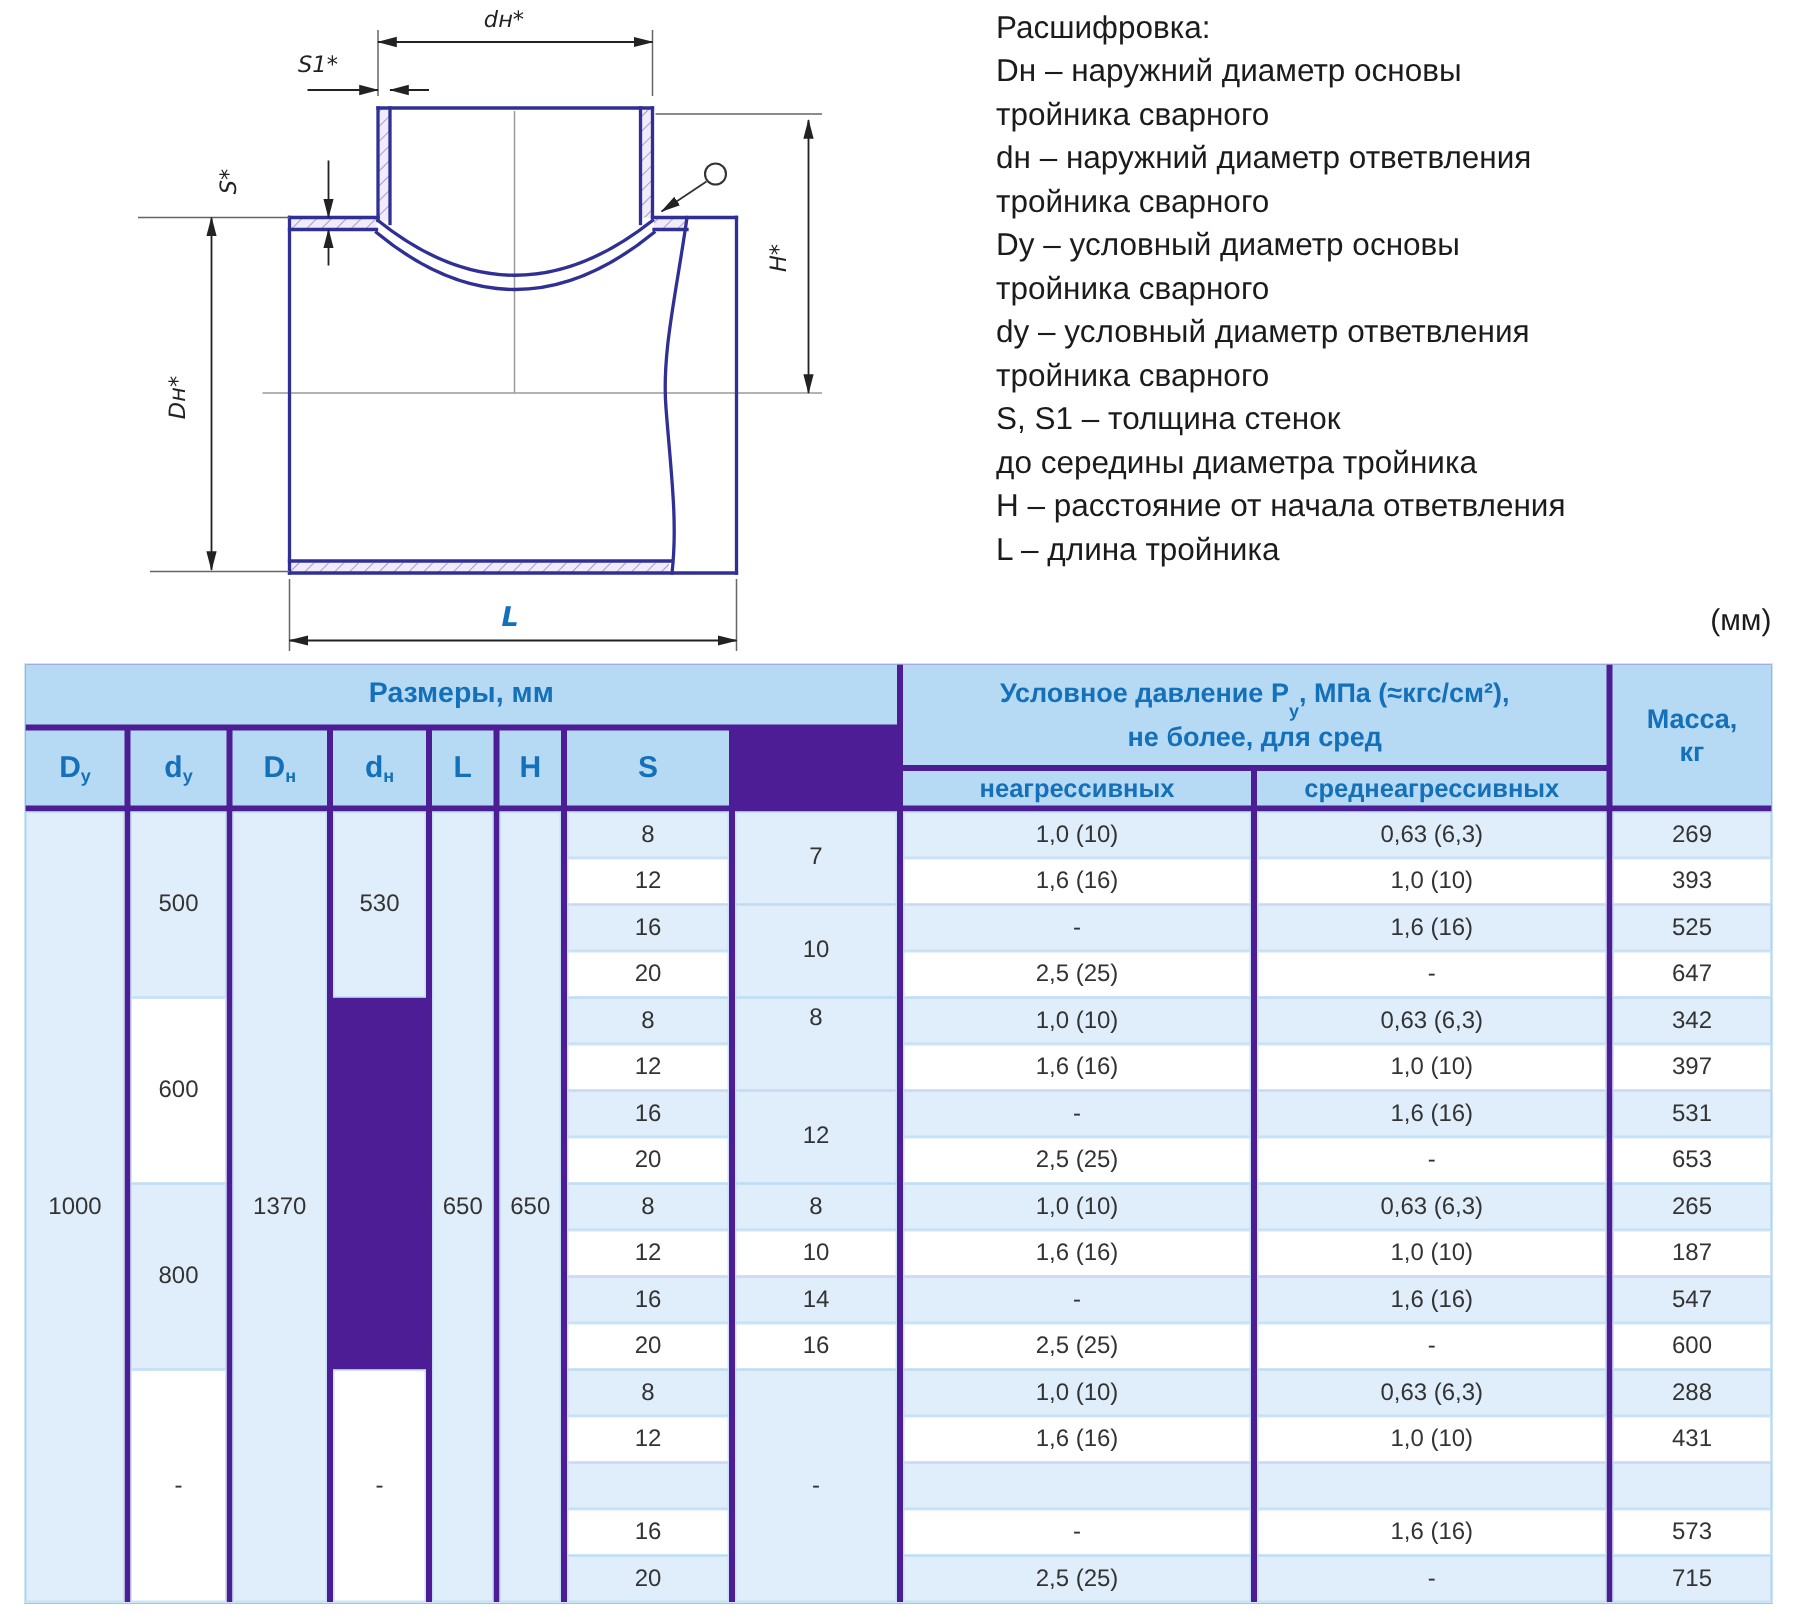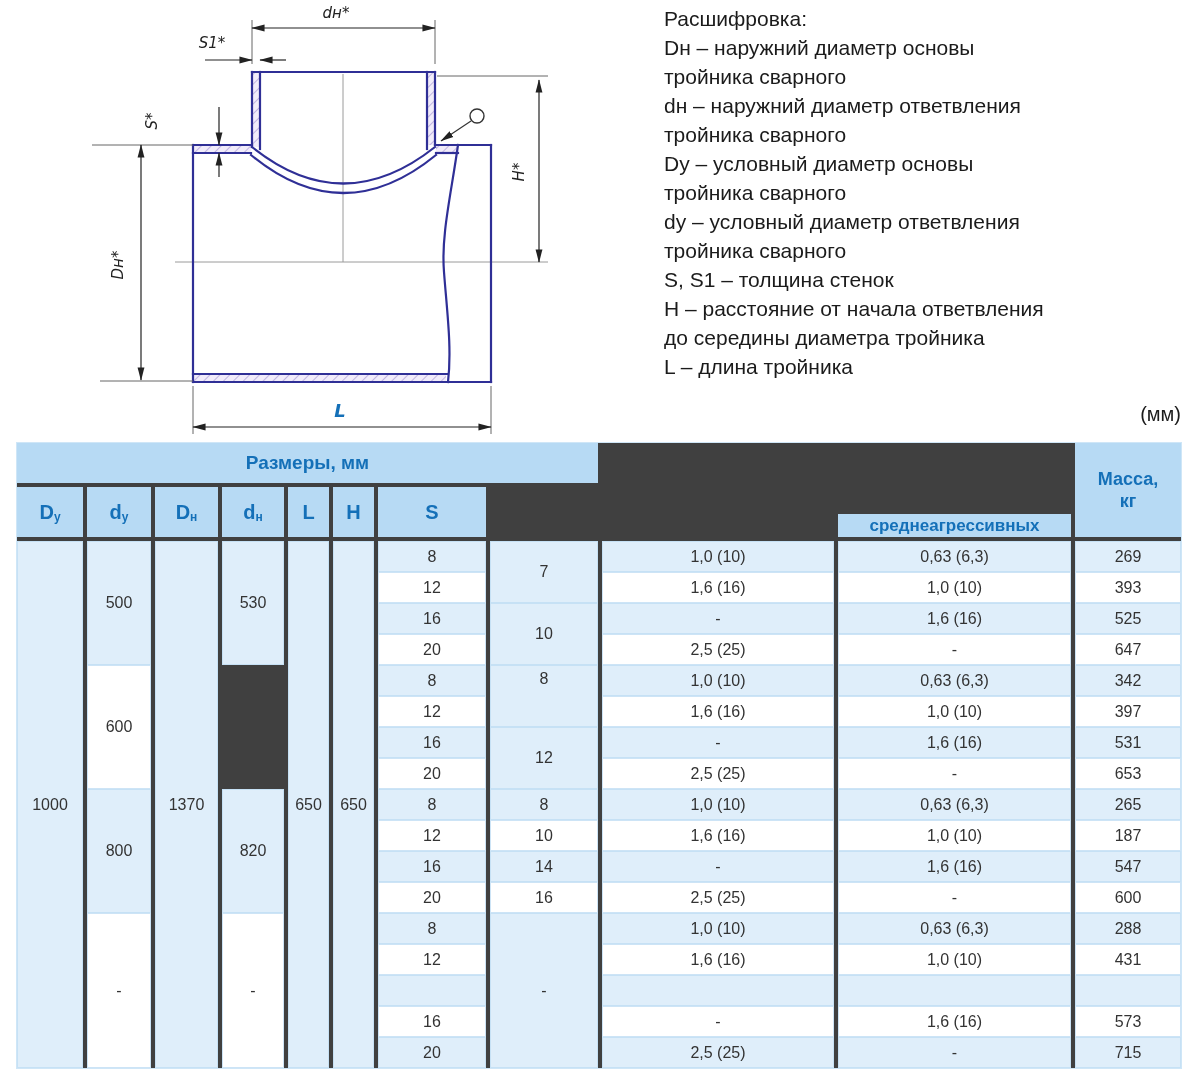--- a/index.html
+++ b/index.html
@@ -14,21 +14,21 @@
 
   
   #draw{position:absolute;left:0;top:0;}
   .dimtxt{font-family:"DejaVu Sans",sans-serif;font-style:italic;font-size:15px;fill:#222;}
   .dimtxt-l{font-family:"DejaVu Sans",sans-serif;font-style:italic;font-weight:bold;font-size:18px;fill:#1470b8;}
 
   
   #tbl{position:absolute;left:16px;top:442px;display:grid;
        grid-template-columns:66px 64px 63px 62px 41px 41px 108px 108px 232px 233px 106px;
        grid-template-rows:40px 4px 23px 4px 23px 4px repeat(17,31px);
-       column-gap:4px;border:1px solid #cfe6f7;background:#404040;}
+       column-gap:4px;border:1px solid #cfe6f7;background:#4c1d95;}
   .c{display:flex;align-items:center;justify-content:center;}
   .h{background:#b7daf4;color:#1470b8;font-weight:bold;font-size:18px;text-align:center;}
   .hg{font-size:19px;}
   .ch span.m{font-size:20px;}
   .sb{font-size:12px;vertical-align:-5px;position:relative;top:5px;}
   .pl{line-height:22px;font-size:18px;}
   .med{font-size:17px;}
   .b{background:#dfeefa;border:1px solid #c6e1f5;color:#333;font-size:16px;}
   .w{background:#ffffff;border:1px solid #cde4f6;color:#333;font-size:16px;}
   .s1top{align-items:flex-start;padding-top:4px;}
@@ -119,31 +119,37 @@
     <div>Расшифровка:</div>
     <div>Dн – наружний диаметр основы</div>
     <div>тройника сварного</div>
     <div>dн – наружний диаметр ответвления</div>
     <div>тройника сварного</div>
     <div>Dy – условный диаметр основы</div>
     <div>тройника сварного</div>
     <div>dy – условный диаметр ответвления</div>
     <div>тройника сварного</div>
     <div>S, S1 – толщина стенок</div>
+    <div>до середины диаметра тройника</div>
     <div>H – расстояние от начала ответвления</div>
-    <div>до середины диаметра тройника</div>
     <div>L – длина тройника</div>
   </div>
 
   <div id="units">(мм)</div>
 
   <div id="tbl">
 
     <div class="c h hg" style="grid-area:1/1/2/9">Размеры, мм</div>
 
+    <div class="c h" style="grid-area:1/9/4/11">
+      <div>
+        <div class="pl"><span>Условное давление P</span><span class="sb">у</span><span>, МПа (≈кгс/см²),</span></div>
+        <div class="pl">не более, для сред</div>
+      </div>
+    </div>
 
     <div class="c h" style="grid-area:1/11/6/12">
       <div style="text-align:center;line-height:22px;">
         <div>Масса,</div>
         <div>кг</div>
       </div>
     </div>
 
     <div class="c h ch" style="grid-area:3/1/6/2">
         <span class="m">D</span>
@@ -167,34 +173,34 @@
       </div>
     <div class="c h ch" style="grid-area:3/6/6/7">
         <span class="m">H</span>
         <span class="sb"></span>
       </div>
     <div class="c h ch" style="grid-area:3/7/6/8">
         <span class="m">S</span>
         <span class="sb"></span>
       </div>
 
+    <div class="c h med" style="grid-area:5/9/6/10">неагрессивных</div>
     <div class="c h med" style="grid-area:5/10/6/11">среднеагрессивных</div>
 
     <div class="c b" style="grid-area:7/1/24/2">1000</div>
     <div class="c b" style="grid-area:7/3/24/4">1370</div>
     <div class="c b" style="grid-area:7/5/24/6">650</div>
     <div class="c b" style="grid-area:7/6/24/7">650</div>
 
     <div class="c b" style="grid-area:7/2/11/3">500</div>
     <div class="c w" style="grid-area:11/2/15/3">600</div>
     <div class="c b" style="grid-area:15/2/19/3">800</div>
     <div class="c w" style="grid-area:19/2/24/3">-</div>
 
     <div class="c b" style="grid-area:7/4/11/5">530</div>
-    <div class="c b" style="grid-area:15/4/19/5">820</div>
     <div class="c w" style="grid-area:19/4/24/5">-</div>
 
     <div class="c b" style="grid-area:7/8/9/9">7</div>
     <div class="c b" style="grid-area:9/8/11/9">10</div>
     <div class="c b s1top" style="grid-area:11/8/13/9">8</div>
     <div class="c b" style="grid-area:13/8/15/9">12</div>
     <div class="c b" style="grid-area:15/8">8</div>
     <div class="c w" style="grid-area:16/8">10</div>
     <div class="c b" style="grid-area:17/8">14</div>
     <div class="c w" style="grid-area:18/8">16</div>

